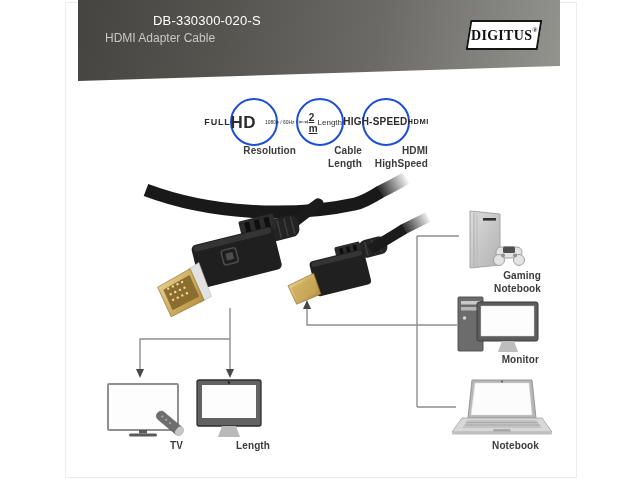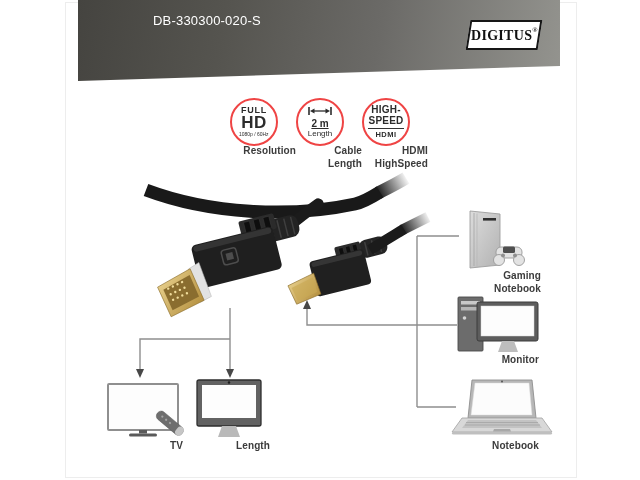--- a/index.html
+++ b/index.html
@@ -15,22 +15,22 @@
                 color:#ffffff;letter-spacing:.2px;margin-left:48px;}
   .product-name{position:absolute;left:27px;top:31px;font-size:12px;color:#c8c8c5;}
   .logo{position:absolute;left:468px;top:20px;width:68px;height:26px;background:#fff;
         border:2px solid #161616;transform:skewX(-9deg);display:flex;align-items:center;
         justify-content:center;}
   .logo-inner{transform:skewX(9deg);font-family:"Liberation Serif",serif;font-weight:bold;
               font-size:14px;color:#111;letter-spacing:.3px;white-space:nowrap;}
   .logo-inner sup{font-size:7px;vertical-align:8px;}
   
   .badge-circle{position:absolute;top:98px;width:48px;height:48px;border-radius:50%;
-                border:2px solid #ef4444;background:#fff;box-sizing:border-box;
-                display:flex;flex-direction:column;align-items:center;justify-content:center;
+                border:2px solid #1d4ed8;background:#fff;box-sizing:border-box;
+                display:flex;flex-direction:row;align-items:center;justify-content:center;
                 color:#2c2c2c;}
   .b-top{font-weight:bold;font-size:9px;line-height:9px;letter-spacing:.8px;}
   .b-hd{font-weight:bold;font-size:17px;line-height:15px;letter-spacing:.5px;}
   .b-tiny{font-size:8px;line-height:8px;transform:scale(.62);transform-origin:center;white-space:nowrap;margin-top:1px;}
   .b-val{font-weight:bold;font-size:10px;line-height:11px;margin-top:1px;text-decoration:underline;}
   .b-unit{font-size:8px;line-height:9px;}
   .b-hs{font-weight:bold;font-size:10px;line-height:10.5px;letter-spacing:.2px;}
   .b-div{width:36px;border-top:1.5px solid #333;margin:2px 0;}
   .b-hdmi{font-weight:bold;font-size:7.5px;line-height:8px;letter-spacing:.5px;}
   .lbl{position:absolute;width:84px;text-align:right;font-size:10px;line-height:12.5px;
@@ -39,20 +39,21 @@
 </style>
 </head>
 <body>
 
 <div class="stage">
 
   <div class="card-border"></div>
 
   <div class="header-bar">
     <div class="product-code">DB-330300-020-S</div>
+    <div class="product-name">HDMI Adapter Cable</div>
   </div>
   <div class="logo">
     <div class="logo-inner"><span>DIGITUS</span><sup>®</sup></div>
   </div>
 
   <div class="badge-circle" style="left:230px">
     <div class="b-top">FULL</div>
     <div class="b-hd">HD</div>
     <div class="b-tiny">1080p / 60Hz</div>
   </div>

